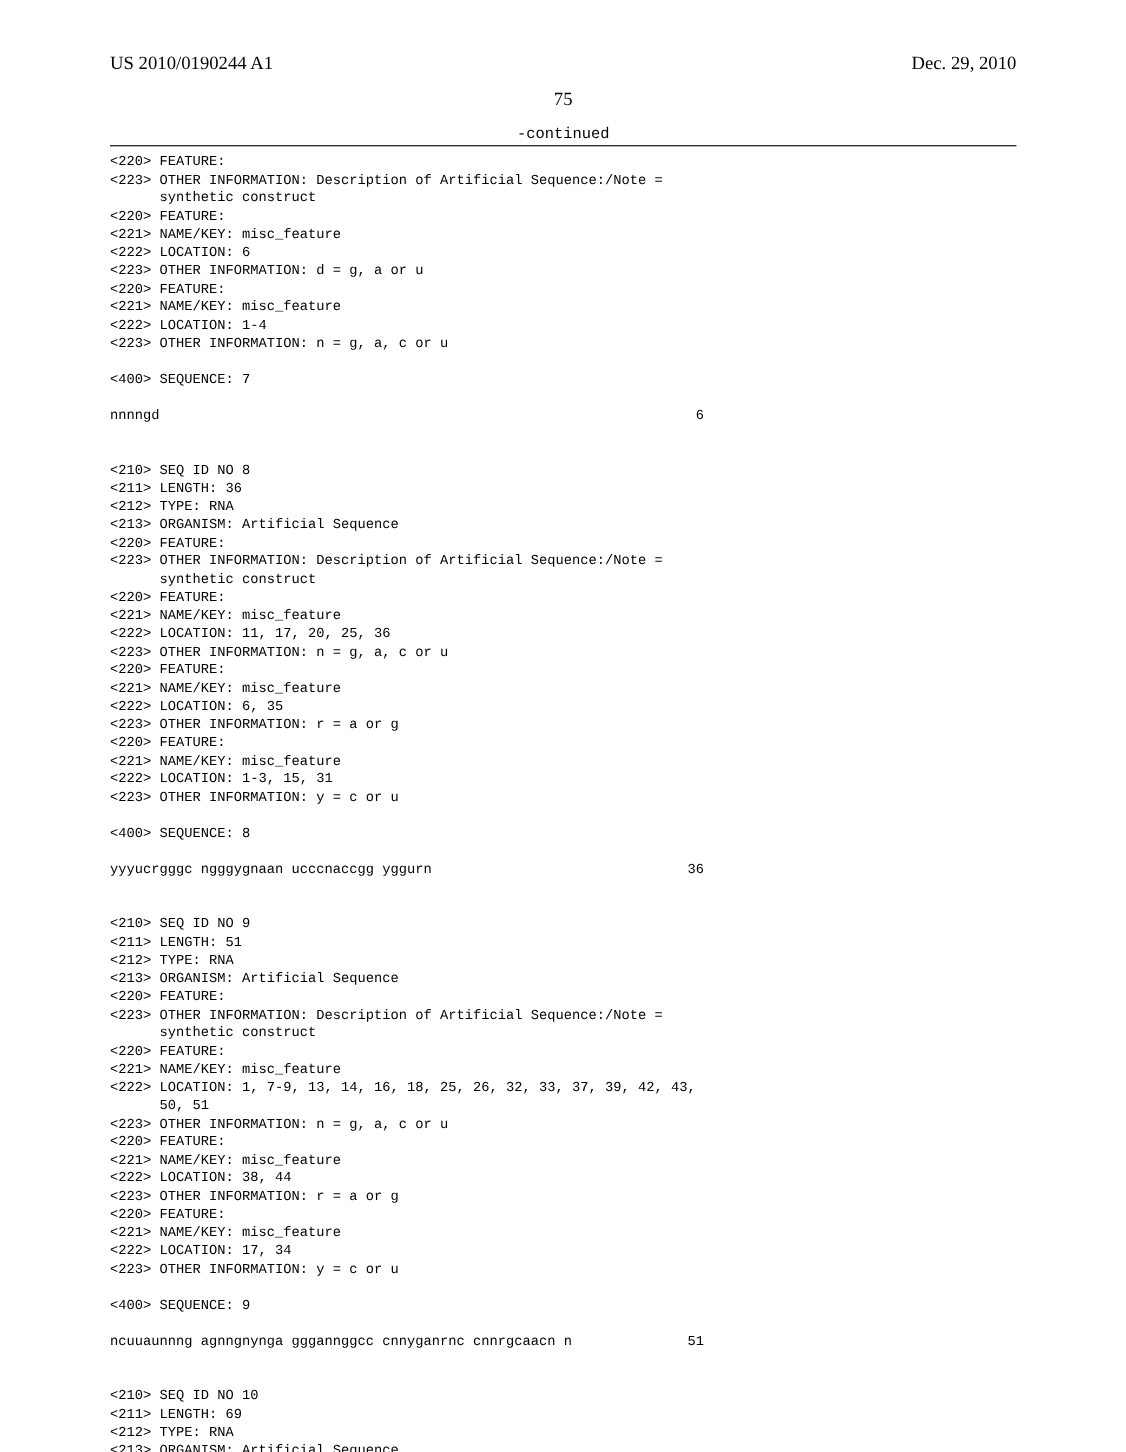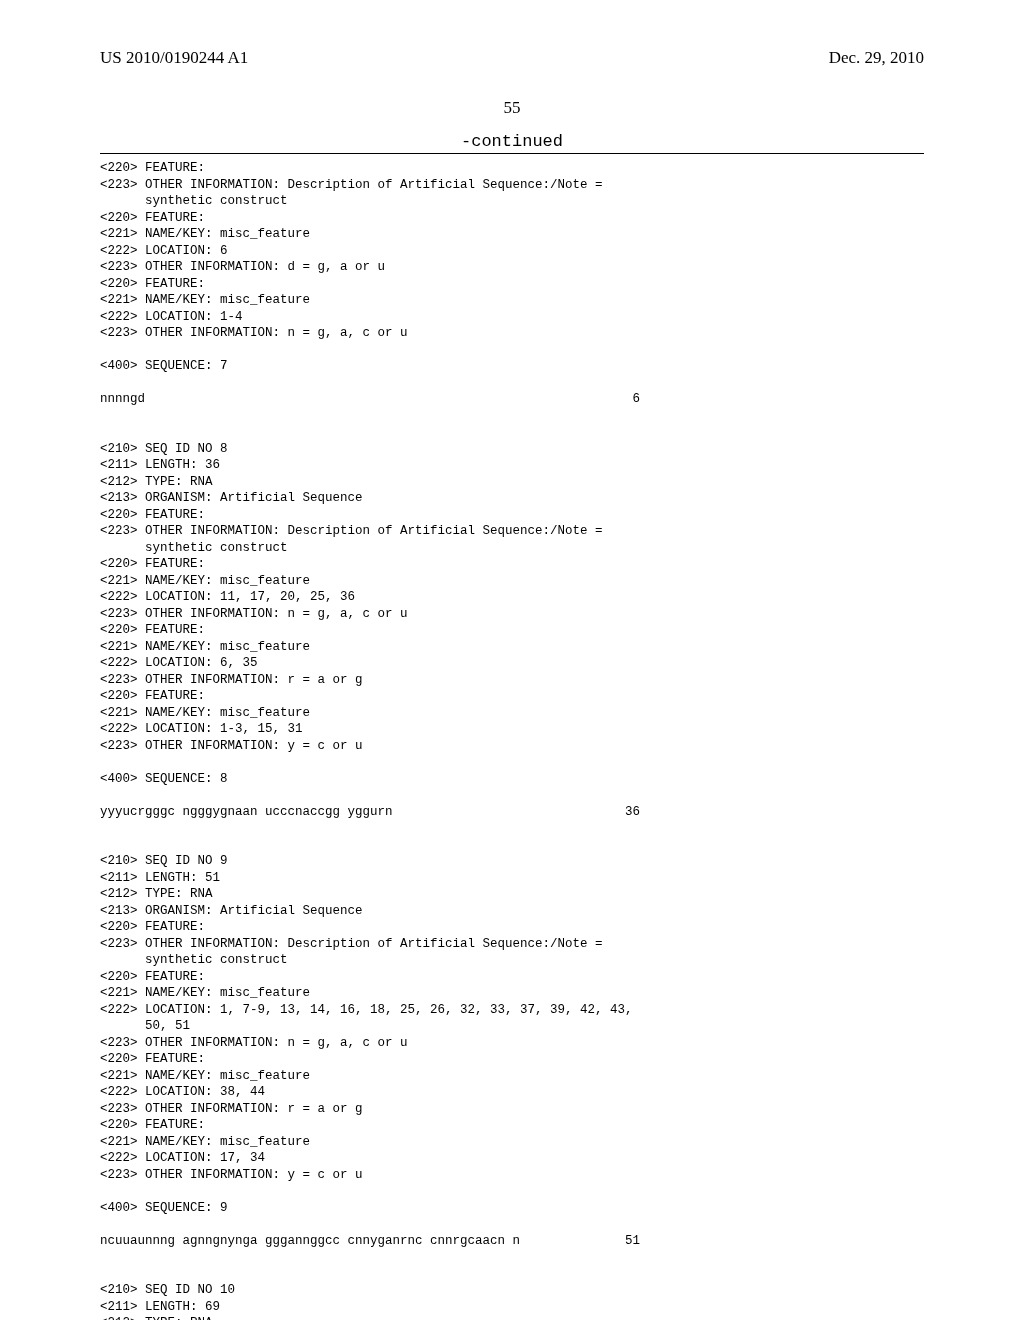--- a/index.html
+++ b/index.html
@@ -10,32 +10,32 @@
     width: 1024px;
   }
   .page {
     padding: 48px 70px 60px 70px;
     box-sizing: border-box;
   }
   .header {
     display: flex;
     justify-content: space-between;
     font-size: 17px;
-    margin-bottom: 30px;
+    margin-bottom: 12px;
     padding: 0 30px;
   }
   .page-number {
     text-align: center;
     font-size: 17px;
     margin-bottom: 14px;
   }
   .continued {
     text-align: center;
     font-family: "Courier New", Courier, monospace;
-    font-size: 17px;
+    font-size: 14px;
     margin-bottom: 2px;
   }
   .rule {
     border: none;
     border-top: 1.5px solid #000;
     margin: 0 30px 6px 30px;
   }
   .listing {
     font-family: "Courier New", Courier, monospace;
     font-size: 12.5px;
@@ -47,21 +47,21 @@
 </head>
 <body>
 
 <div class="page">
 
   <div class="header">
     <span>US 2010/0190244 A1</span>
     <span>Dec. 29, 2010</span>
   </div>
 
-  <div class="page-number">55</div>
+  <div class="page-number">75</div>
 
   <div class="continued">-continued</div>
 
   <hr class="rule">
 
   <div class="listing">&lt;220&gt; FEATURE:
 &lt;223&gt; OTHER INFORMATION: Description of Artificial Sequence:/Note =
       synthetic construct
 &lt;220&gt; FEATURE:
 &lt;221&gt; NAME/KEY: misc_feature

